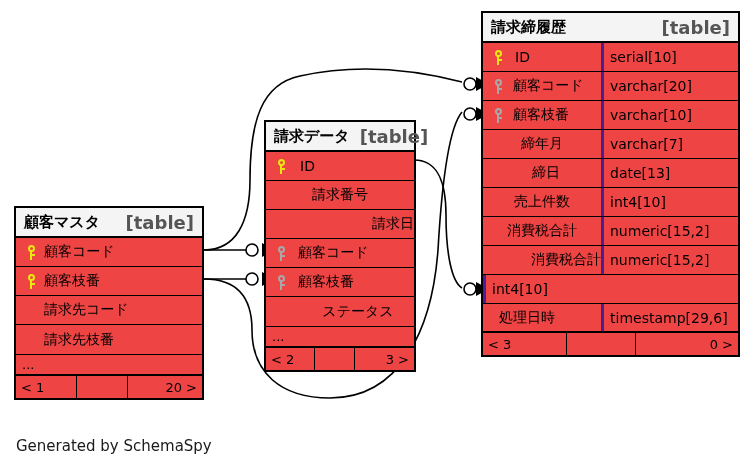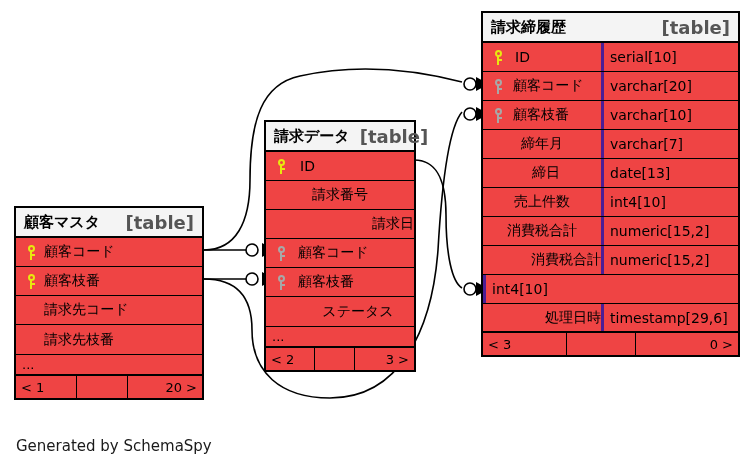--- a/index.html
+++ b/index.html
@@ -376,21 +376,21 @@
         <span class="lbl">消費税合計</span>
       </span>
       <span class="col-type">numeric[15,2]</span>
     </div>
 
     <div class="row">
       <span class="col-type">int4[10]</span>
     </div>
 
     <div class="row" style="border-bottom:2px solid #000;">
-      <span class="col-name" style="flex:0 0 118px;justify-content:flex-end;padding-left:4px;">
+      <span class="col-name" style="flex:0 0 118px;justify-content:flex-start;padding-left:16px;">
         <span class="lbl">処理日時</span>
       </span>
       <span class="col-type">timestamp[29,6]</span>
     </div>
 
     <div class="footer">
       <span class="f-cell f-left">&lt; 3</span>
       <span class="f-cell f-mid"></span>
       <span class="f-cell f-right">0 &gt;</span>
     </div>

